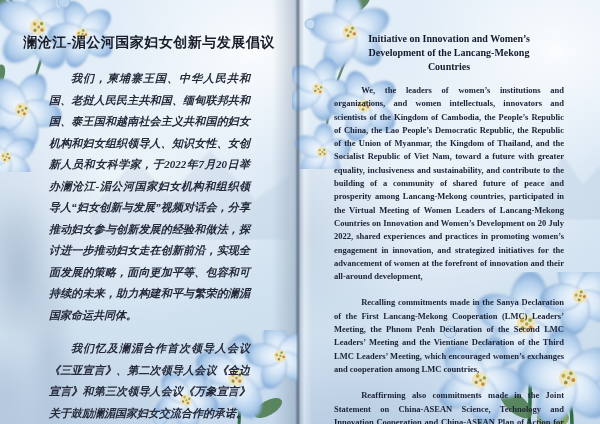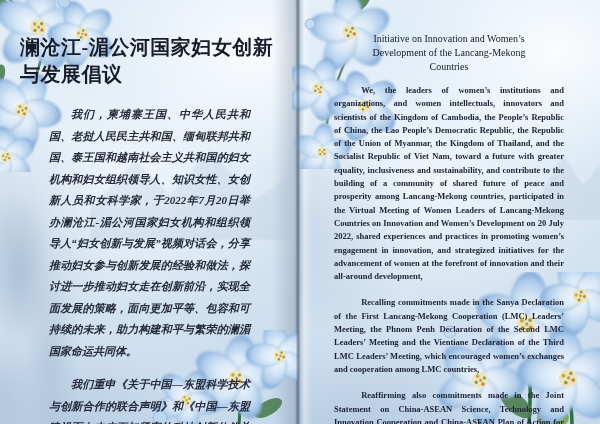--- a/index.html
+++ b/index.html
@@ -47,33 +47,33 @@
     position:absolute;left:300px;top:300px;width:70px;height:124px;z-index:1;
     background:
       radial-gradient(ellipse 55% 45% at 40% 40%, rgba(130,155,190,.35), transparent 70%),
       radial-gradient(ellipse 45% 40% at 55% 80%, rgba(150,172,200,.32), transparent 70%);
     filter:blur(5px);
   }
   
   .mountains{position:absolute;pointer-events:none;z-index:1;opacity:.5;}
   
   .zh-title{
-    margin:34px 20px 0;
-    font-size:20px;font-weight:700;letter-spacing:.5px;color:#181c28;
+    margin:34px 20px 0;text-align:center;
+    font-size:14px;font-weight:700;letter-spacing:.5px;color:#181c28;
     position:relative;z-index:3;
   }
   .zh-body{
     position:relative;z-index:3;margin:16px 36px 0 37px;
     font-size:11px;line-height:21.5px;color:#252a3a;
     font-style:italic;font-weight:600;text-align:justify;
   }
   .zh-body p{margin:12px;text-indent:2em;}
   .en-title{
     margin:32px 54px 0;text-align:center;
-    font-size:10px;font-weight:400;line-height:14px;color:#141a2c;
+    font-size:10px;font-weight:700;line-height:14px;color:#141a2c;
     position:relative;z-index:3;
   }
   .en-body{
     position:relative;z-index:3;margin:10px 36px 0 36px;
     font-size:8.5px;line-height:13.3px;color:#1c2236;
     font-weight:700;text-align:justify;
   }
   .en-body p{margin:6px 0 13px;text-indent:3.2em;}
   
   .flowers{position:absolute;z-index:2;pointer-events:none;}
@@ -124,20 +124,21 @@
     <svg class="mountains" style="left:90px;top:120px" width="200" height="120">
       <g filter="url(#soften)" opacity="0.45">
         <path d="M0,90 L45,40 L80,75 L120,30 L165,80 L200,55 L200,120 L0,120 Z" fill="#a9bdd4"></path>
       </g>
     </svg>
 
     <h1 class="zh-title">澜沧江-湄公河国家妇女创新与发展倡议</h1>
 
     <div class="zh-body">
       <p>我们，柬埔寨王国、中华人民共和国、老挝人民民主共和国、缅甸联邦共和国、泰王国和越南社会主义共和国的妇女机构和妇女组织领导人、知识女性、女创新人员和女科学家，于2022年7月20日举办澜沧江-湄公河国家妇女机构和组织领导人“妇女创新与发展”视频对话会，分享推动妇女参与创新发展的经验和做法，探讨进一步推动妇女走在创新前沿，实现全面发展的策略，面向更加平等、包容和可持续的未来，助力构建和平与繁荣的澜湄国家命运共同体。</p>
+      <p>我们忆及澜湄合作首次领导人会议《三亚宣言》、第二次领导人会议《金边宣言》和第三次领导人会议《万象宣言》关于鼓励澜湄国家妇女交流合作的承诺。</p>
       <p>我们重申《关于中国—东盟科学技术与创新合作的联合声明》和《中国—东盟建设面向未来更加紧密的科技创新伙伴关系行动计划(2021—2025)》关于为妇女等群体提供激励和支持机制，鼓励她们参与科技创新的承诺。</p>
 
     </div>
   </div>
 
   <div class="page page-right">
     <div class="mist-right"></div>
     <svg class="mountains" style="left:240px;top:130px" width="70" height="90">
       <g filter="url(#soften)" opacity="0.5">
         <path d="M0,70 L25,25 L45,55 L62,35 L70,60 L70,90 L0,90 Z" fill="#a9bdd4"></path>

